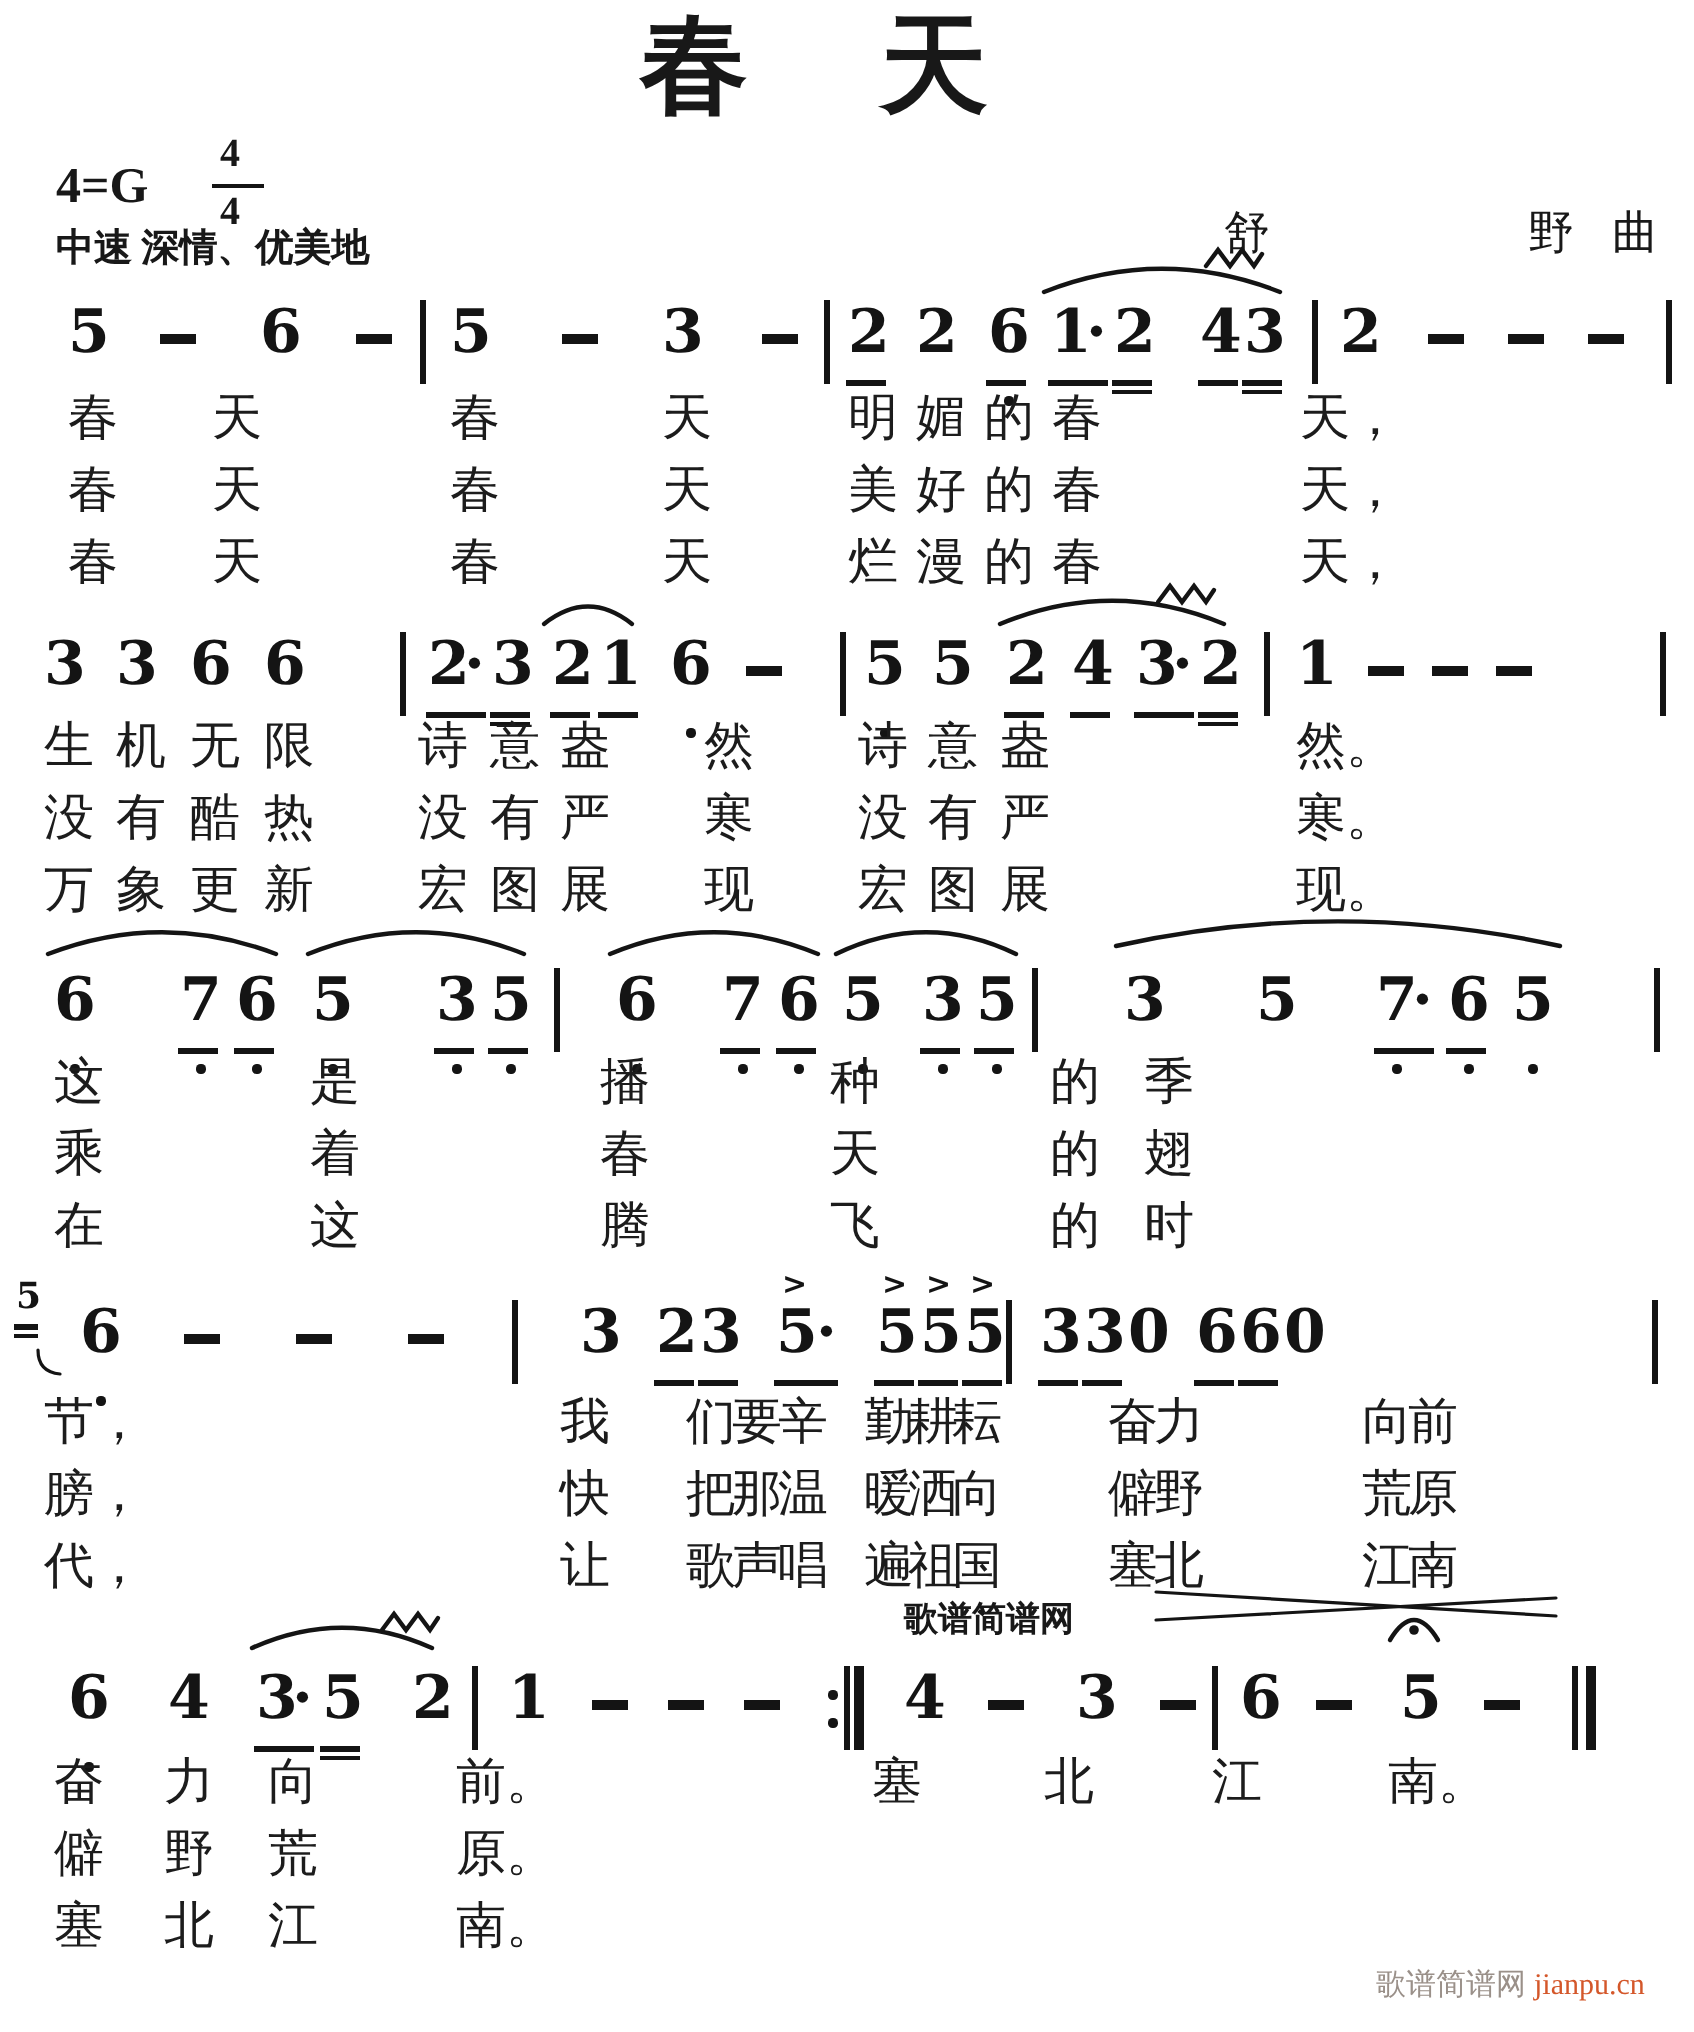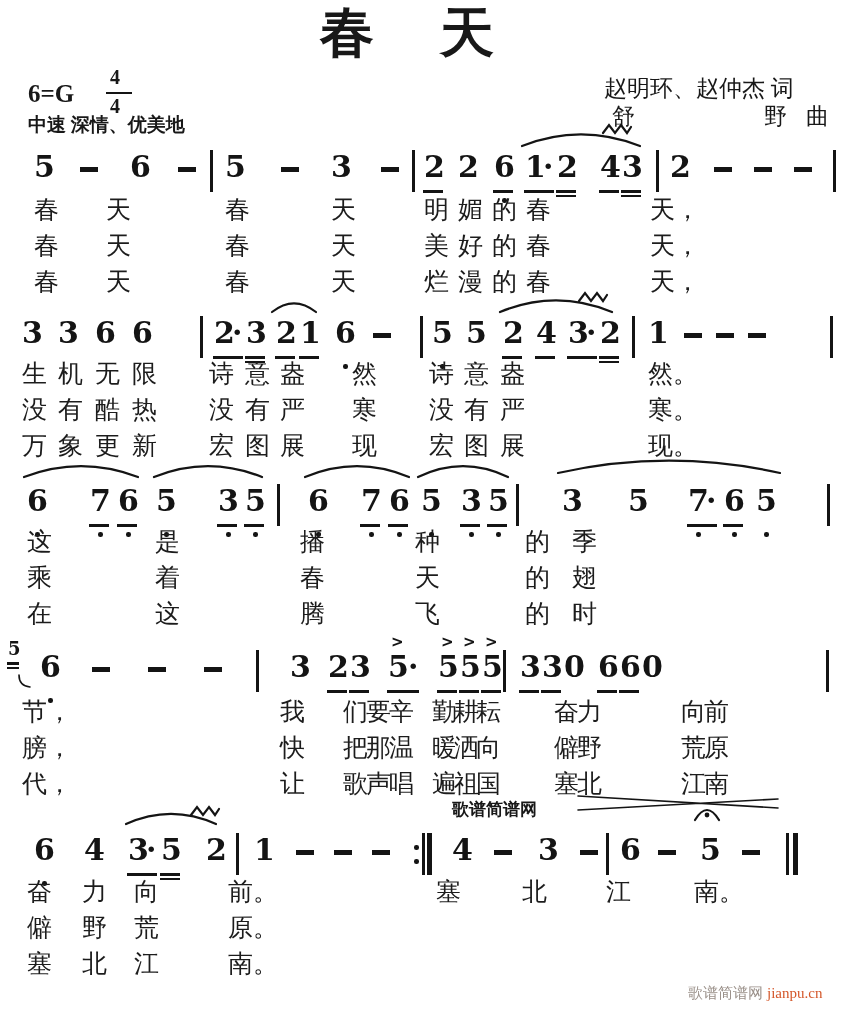--- a/index.html
+++ b/index.html
@@ -21,25 +21,24 @@
   .mark{position:absolute;overflow:visible;}
   .cmp{position:absolute;}
   .cmp div{position:absolute;background:#141414;}
 </style>
 </head>
 <body>
 
 <div id="sheet">
     <div class="t" style="left: 320px; top: 2px; font-size: 54px; font-weight: 700;">春</div>
     <div class="t" style="left: 440px; top: 2px; font-size: 54px; font-weight: 700;">天</div>
-    <div class="t" style="left: 28px; top: 80px; font-size: 25px; font-weight: 700;">6=G</div>
+    <div class="t" style="left: 28px; top: 80px; font-size: 25px; font-weight: 700;">4=G</div>
     <div class="t" style="left: 110px; top: 66px; font-size: 20px; font-weight: 700;">4</div>
     <div class="t" style="left: 110px; top: 95px; font-size: 20px; font-weight: 700;">4</div>
     <div class="t" style="left: 28px; top: 114px; font-size: 19px; font-weight: 700;">中速 深情、优美地</div>
-    <div class="t" style="left: 604px; top: 76px; font-size: 23px;">赵明环、赵仲杰 词</div>
     <div class="t" style="left: 612px; top: 104px; font-size: 23px;">舒</div>
     <div class="t" style="left: 764px; top: 104px; font-size: 23px;">野</div>
     <div class="t" style="left: 806px; top: 104px; font-size: 23px;">曲</div>
     <div class="t" style="left: 452px; top: 800px; font-size: 17px; font-weight: 700;">歌谱简谱网</div>
     <div class="t" style="left: 688px; top: 985px; font-size: 15px; color: rgb(154, 144, 137);">歌谱简谱网</div>
     <div class="t" style="left: 767px; top: 985px; font-size: 15px; color: rgb(212, 87, 42);">jianpu.cn</div>
     <div class="rect" style="left: 106px; top: 92px; width: 26px; height: 2px;"></div>
     <div class="note" style="left: 34px; top: 152px;">
       <span class="num">5</span>
     </div>

